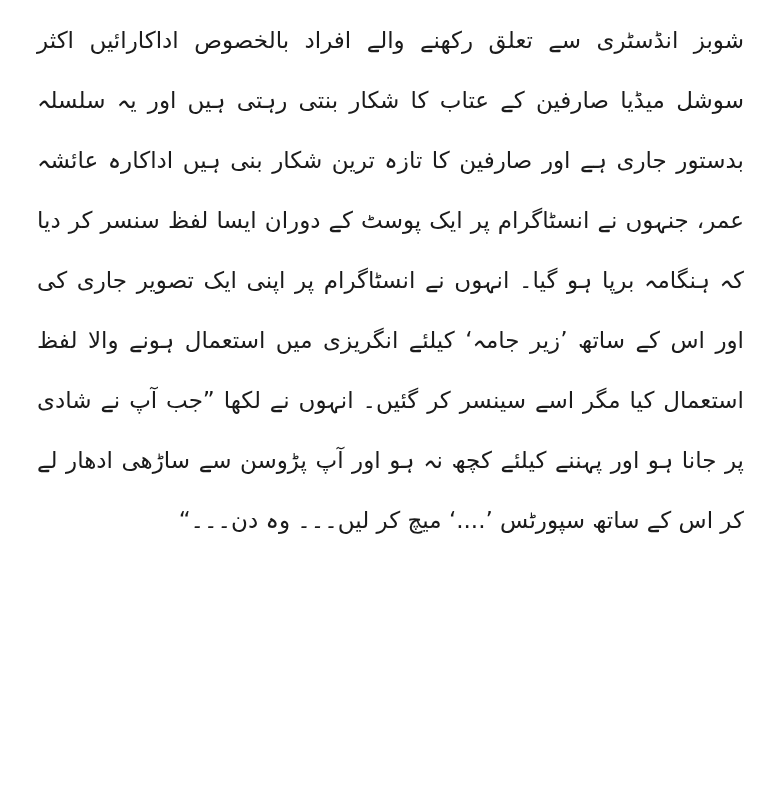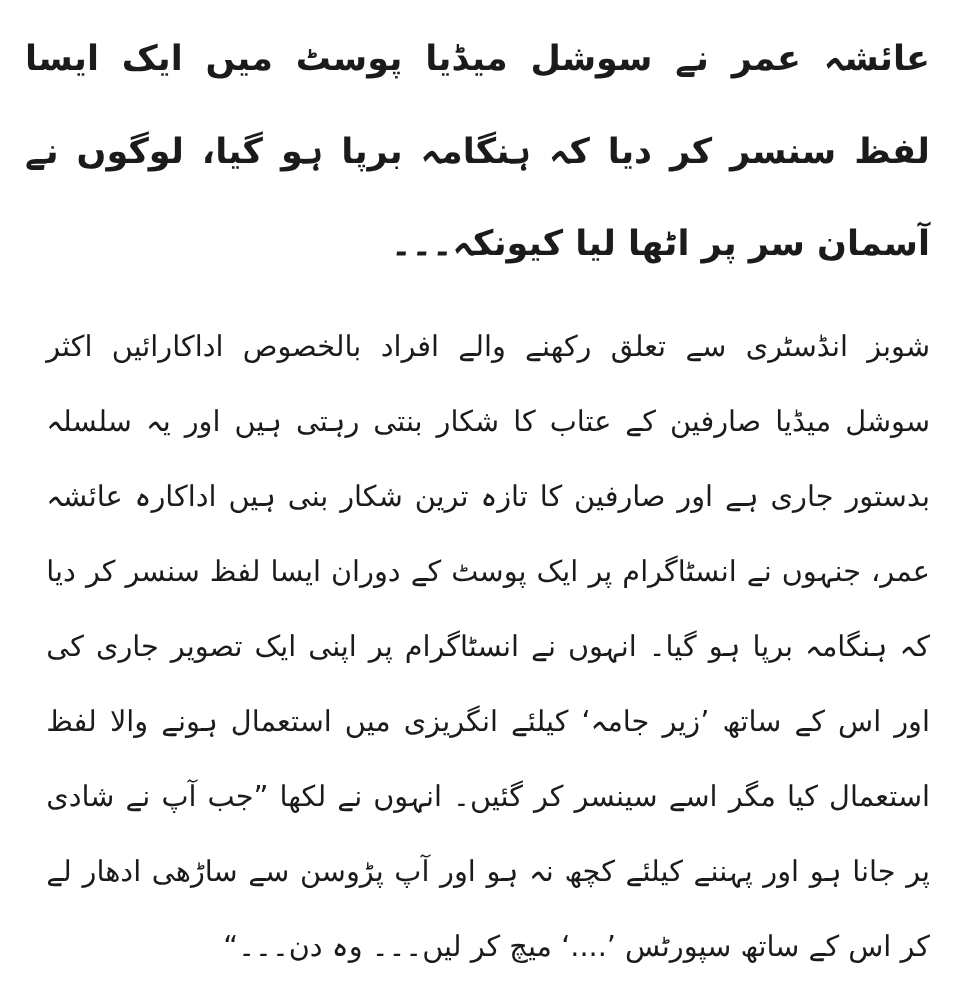--- a/index.html
+++ b/index.html
@@ -35,16 +35,15 @@
     line-height: 60px;
     margin: 0 0 12px 17px;
     text-align: justify;
     text-align-last: right;
   }
 </style>
 </head>
 <body>
 
 <div class="page">
-  <h1 class="headline">عائشہ عمر نے سوشل میڈیا پوسٹ میں ایک ایسا لفظ سنسر کر دیا کہ ہنگامہ برپا ہو گیا، لوگوں نے آسمان سر پر اٹھا لیا کیونکہ۔۔۔</h1>
   <p class="para">شوبز انڈسٹری سے تعلق رکھنے والے افراد بالخصوص اداکارائیں اکثر سوشل میڈیا صارفین کے عتاب کا شکار بنتی رہتی ہیں اور یہ سلسلہ بدستور جاری ہے اور صارفین کا تازہ ترین شکار بنی ہیں اداکارہ عائشہ عمر، جنہوں نے انسٹاگرام پر ایک پوسٹ کے دوران ایسا لفظ سنسر کر دیا کہ ہنگامہ برپا ہو گیا۔ انہوں نے انسٹاگرام پر اپنی ایک تصویر جاری کی اور اس کے ساتھ ’زیر جامہ‘ کیلئے انگریزی میں استعمال ہونے والا لفظ استعمال کیا مگر اسے سینسر کر گئیں۔ انہوں نے لکھا ”جب آپ نے شادی پر جانا ہو اور پہننے کیلئے کچھ نہ ہو اور آپ پڑوسن سے ساڑھی ادھار لے کر اس کے ساتھ سپورٹس ’....‘ میچ کر لیں۔۔۔ وہ دن۔۔۔“</p>
 
 </div>
 
 </body></html>

